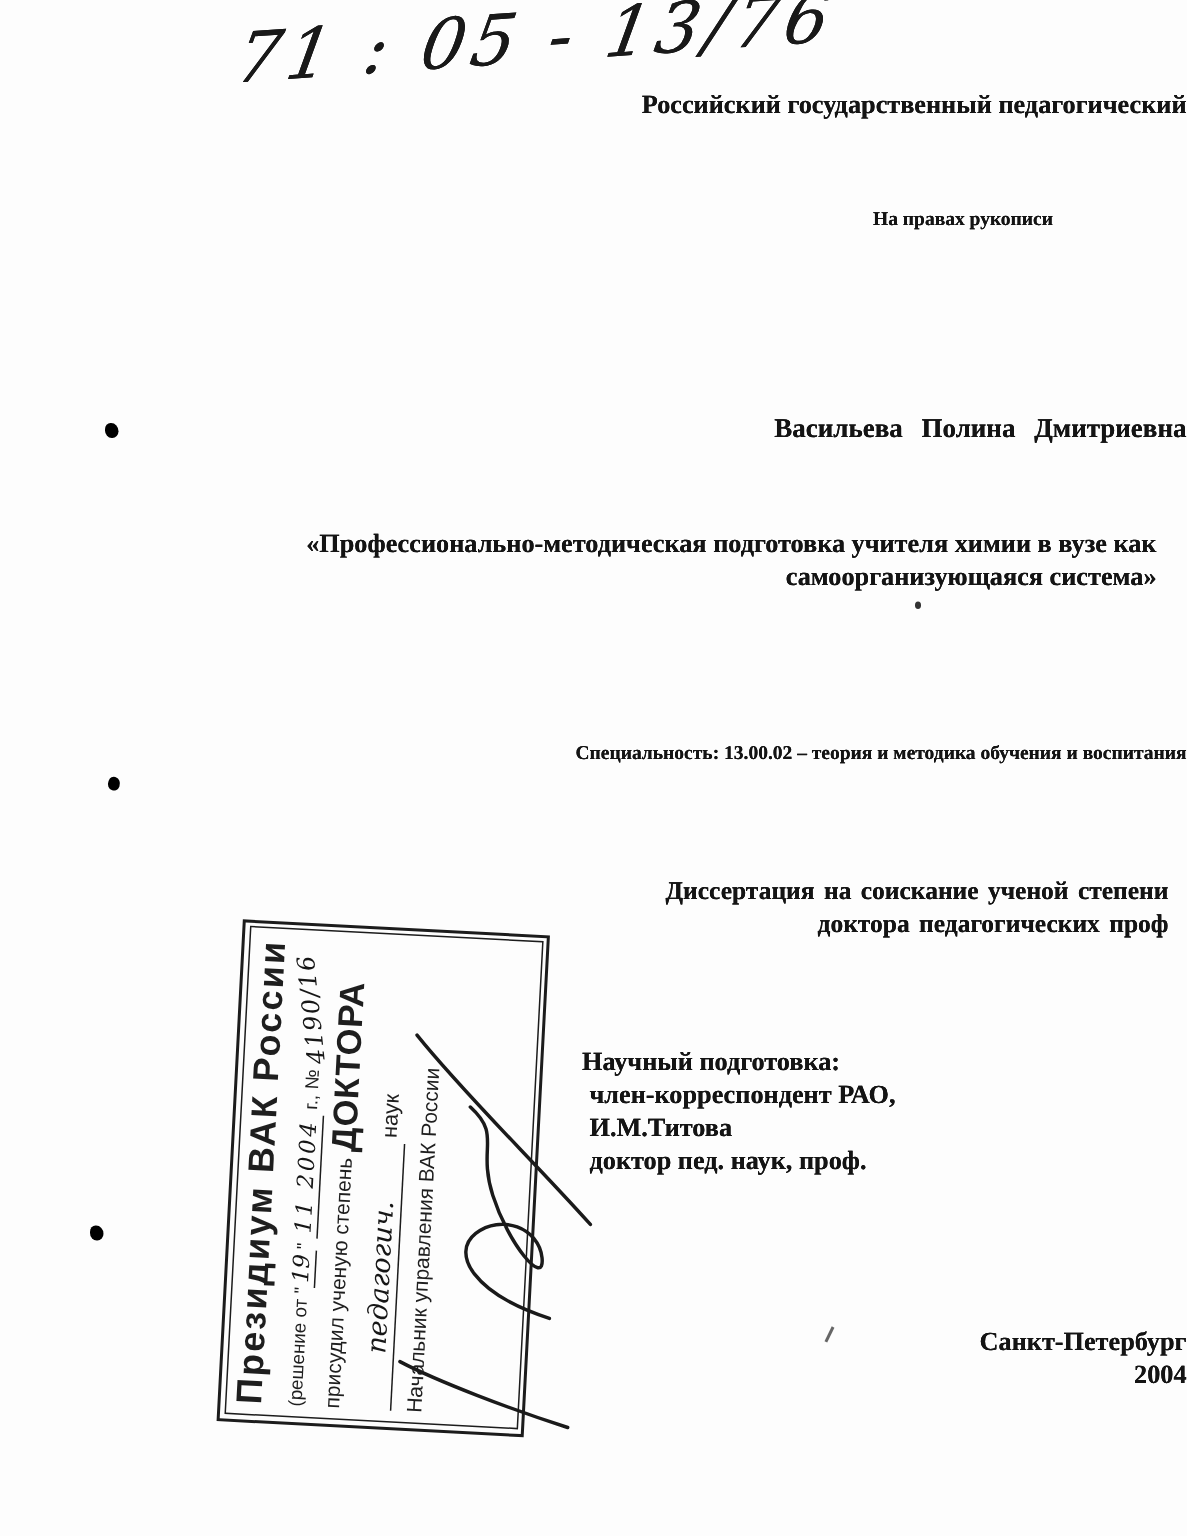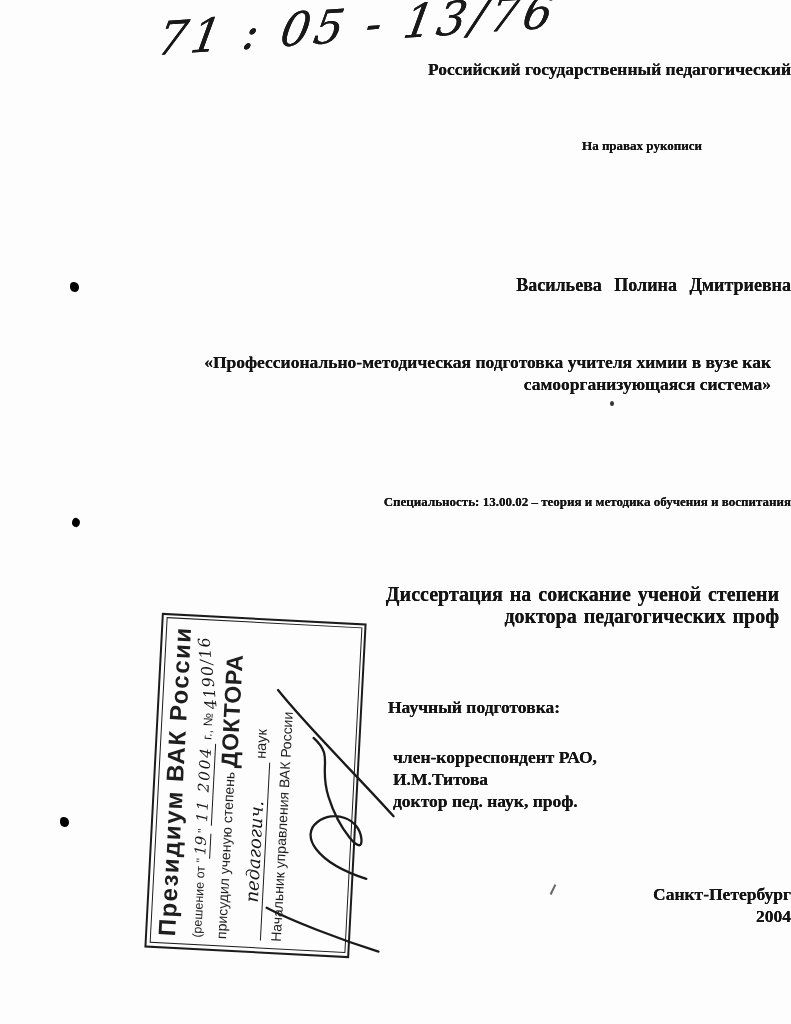--- a/index.html
+++ b/index.html
@@ -17,23 +17,23 @@
     left:158px; top:-2px; font-family:"DejaVu Serif", serif; font-style:italic;
     font-size:46px; letter-spacing:4px; transform:rotate(-4deg) skewX(-14deg);
     white-space:nowrap; color:#191919;
   }
 
   .institution { left:40px; right:0; top:59px; font-size:17.5px; line-height:21.5px; }
   .manuscript  { right:89px; top:138px; font-size:13px; }
   .author      { left:30px; right:0; top:275px; font-size:18px; word-spacing:8px; }
   .title       { left:55px; right:20px; top:351px; font-size:17.5px; line-height:22px; }
   .specialty   { left:10px; right:0; top:491px; font-size:13px; line-height:22px; }
-  .dissertation{ left:0; right:12px; top:583px; font-size:20px; line-height:22px; word-spacing:2px; }
+  .dissertation{ left:0; right:12px; top:583px; font-size:17px; line-height:22px; word-spacing:2px; }
   .consultant  { left:388px; top:696px; font-size:17.5px; line-height:22px; }
-  .consultant .cont { padding-left:5px;margin-top:28px; }
+  .consultant .cont { padding-left:5px; }
   .cityblock   { left:33px; right:0; top:883px; font-size:17.5px; line-height:22px; }
 
   
   .stamp {
     left:88px; top:683px; width:335px; height:205px;
     transform:rotate(-87deg); border:2.5px solid #1c1c1c; padding:2.5px;
     box-sizing:border-box; background:transparent; z-index:3;
   }
   .stamp-inner {
     border:1.5px solid #1c1c1c; width:100%; height:100%; box-sizing:border-box;

